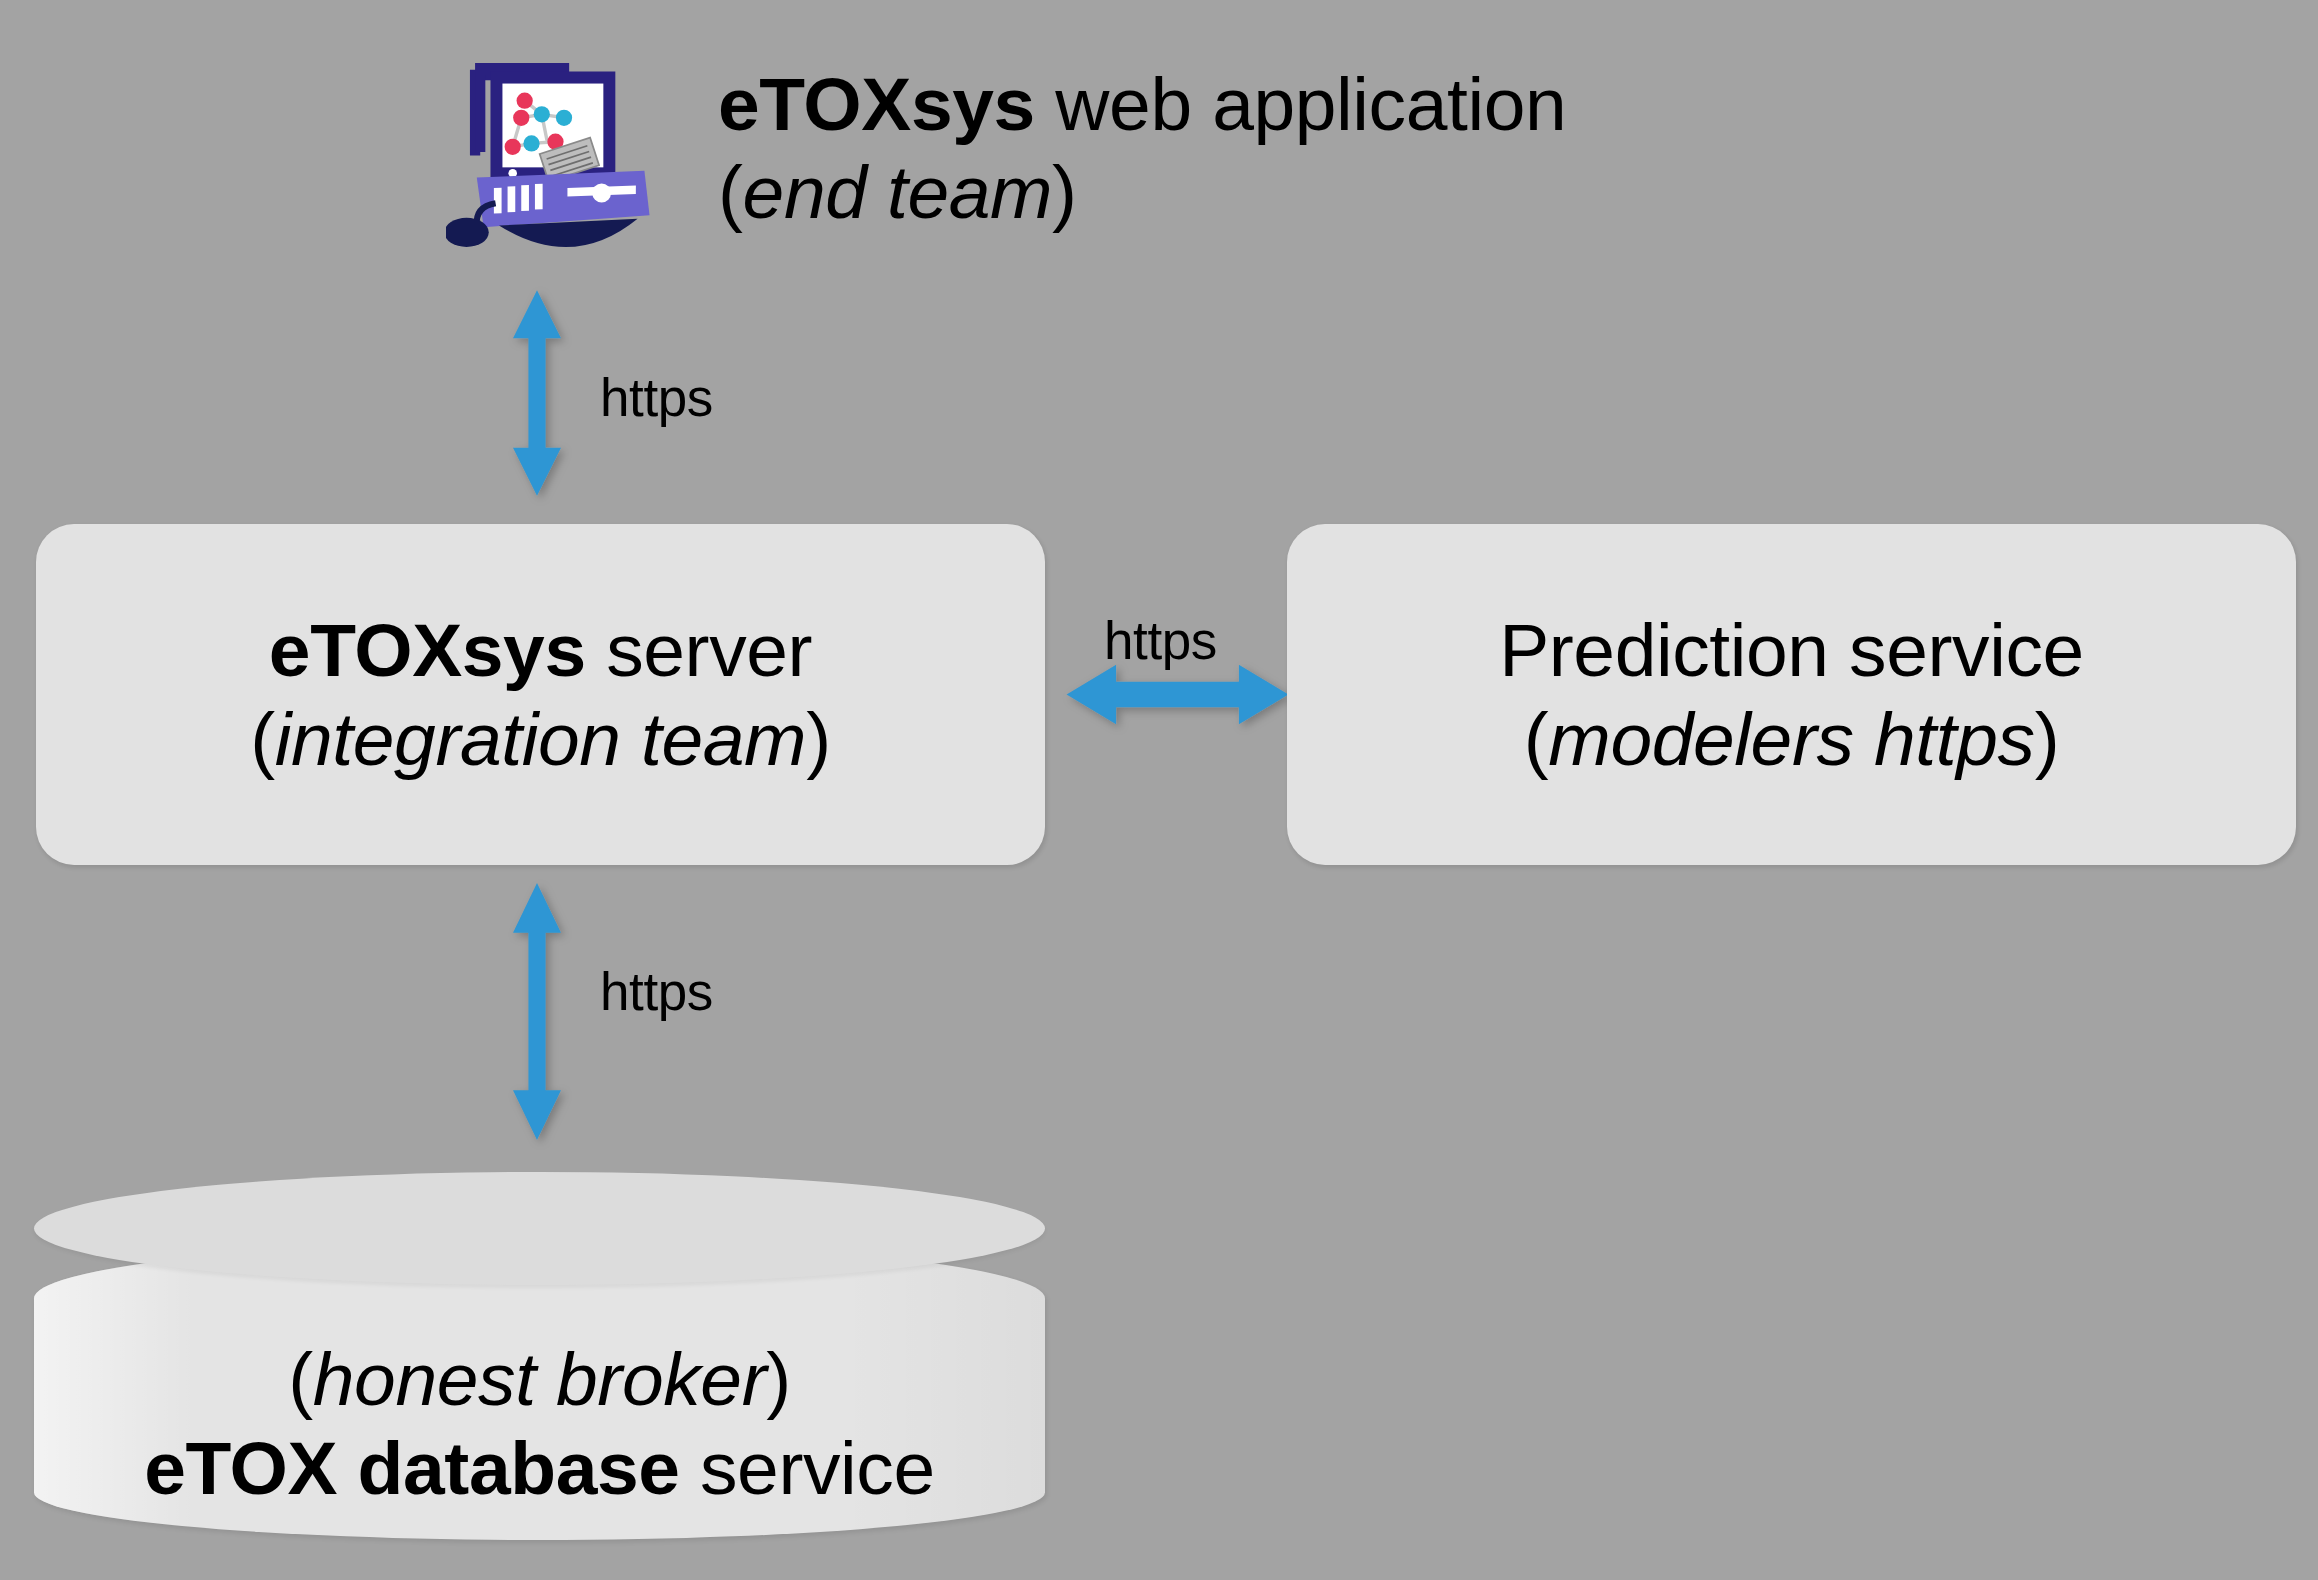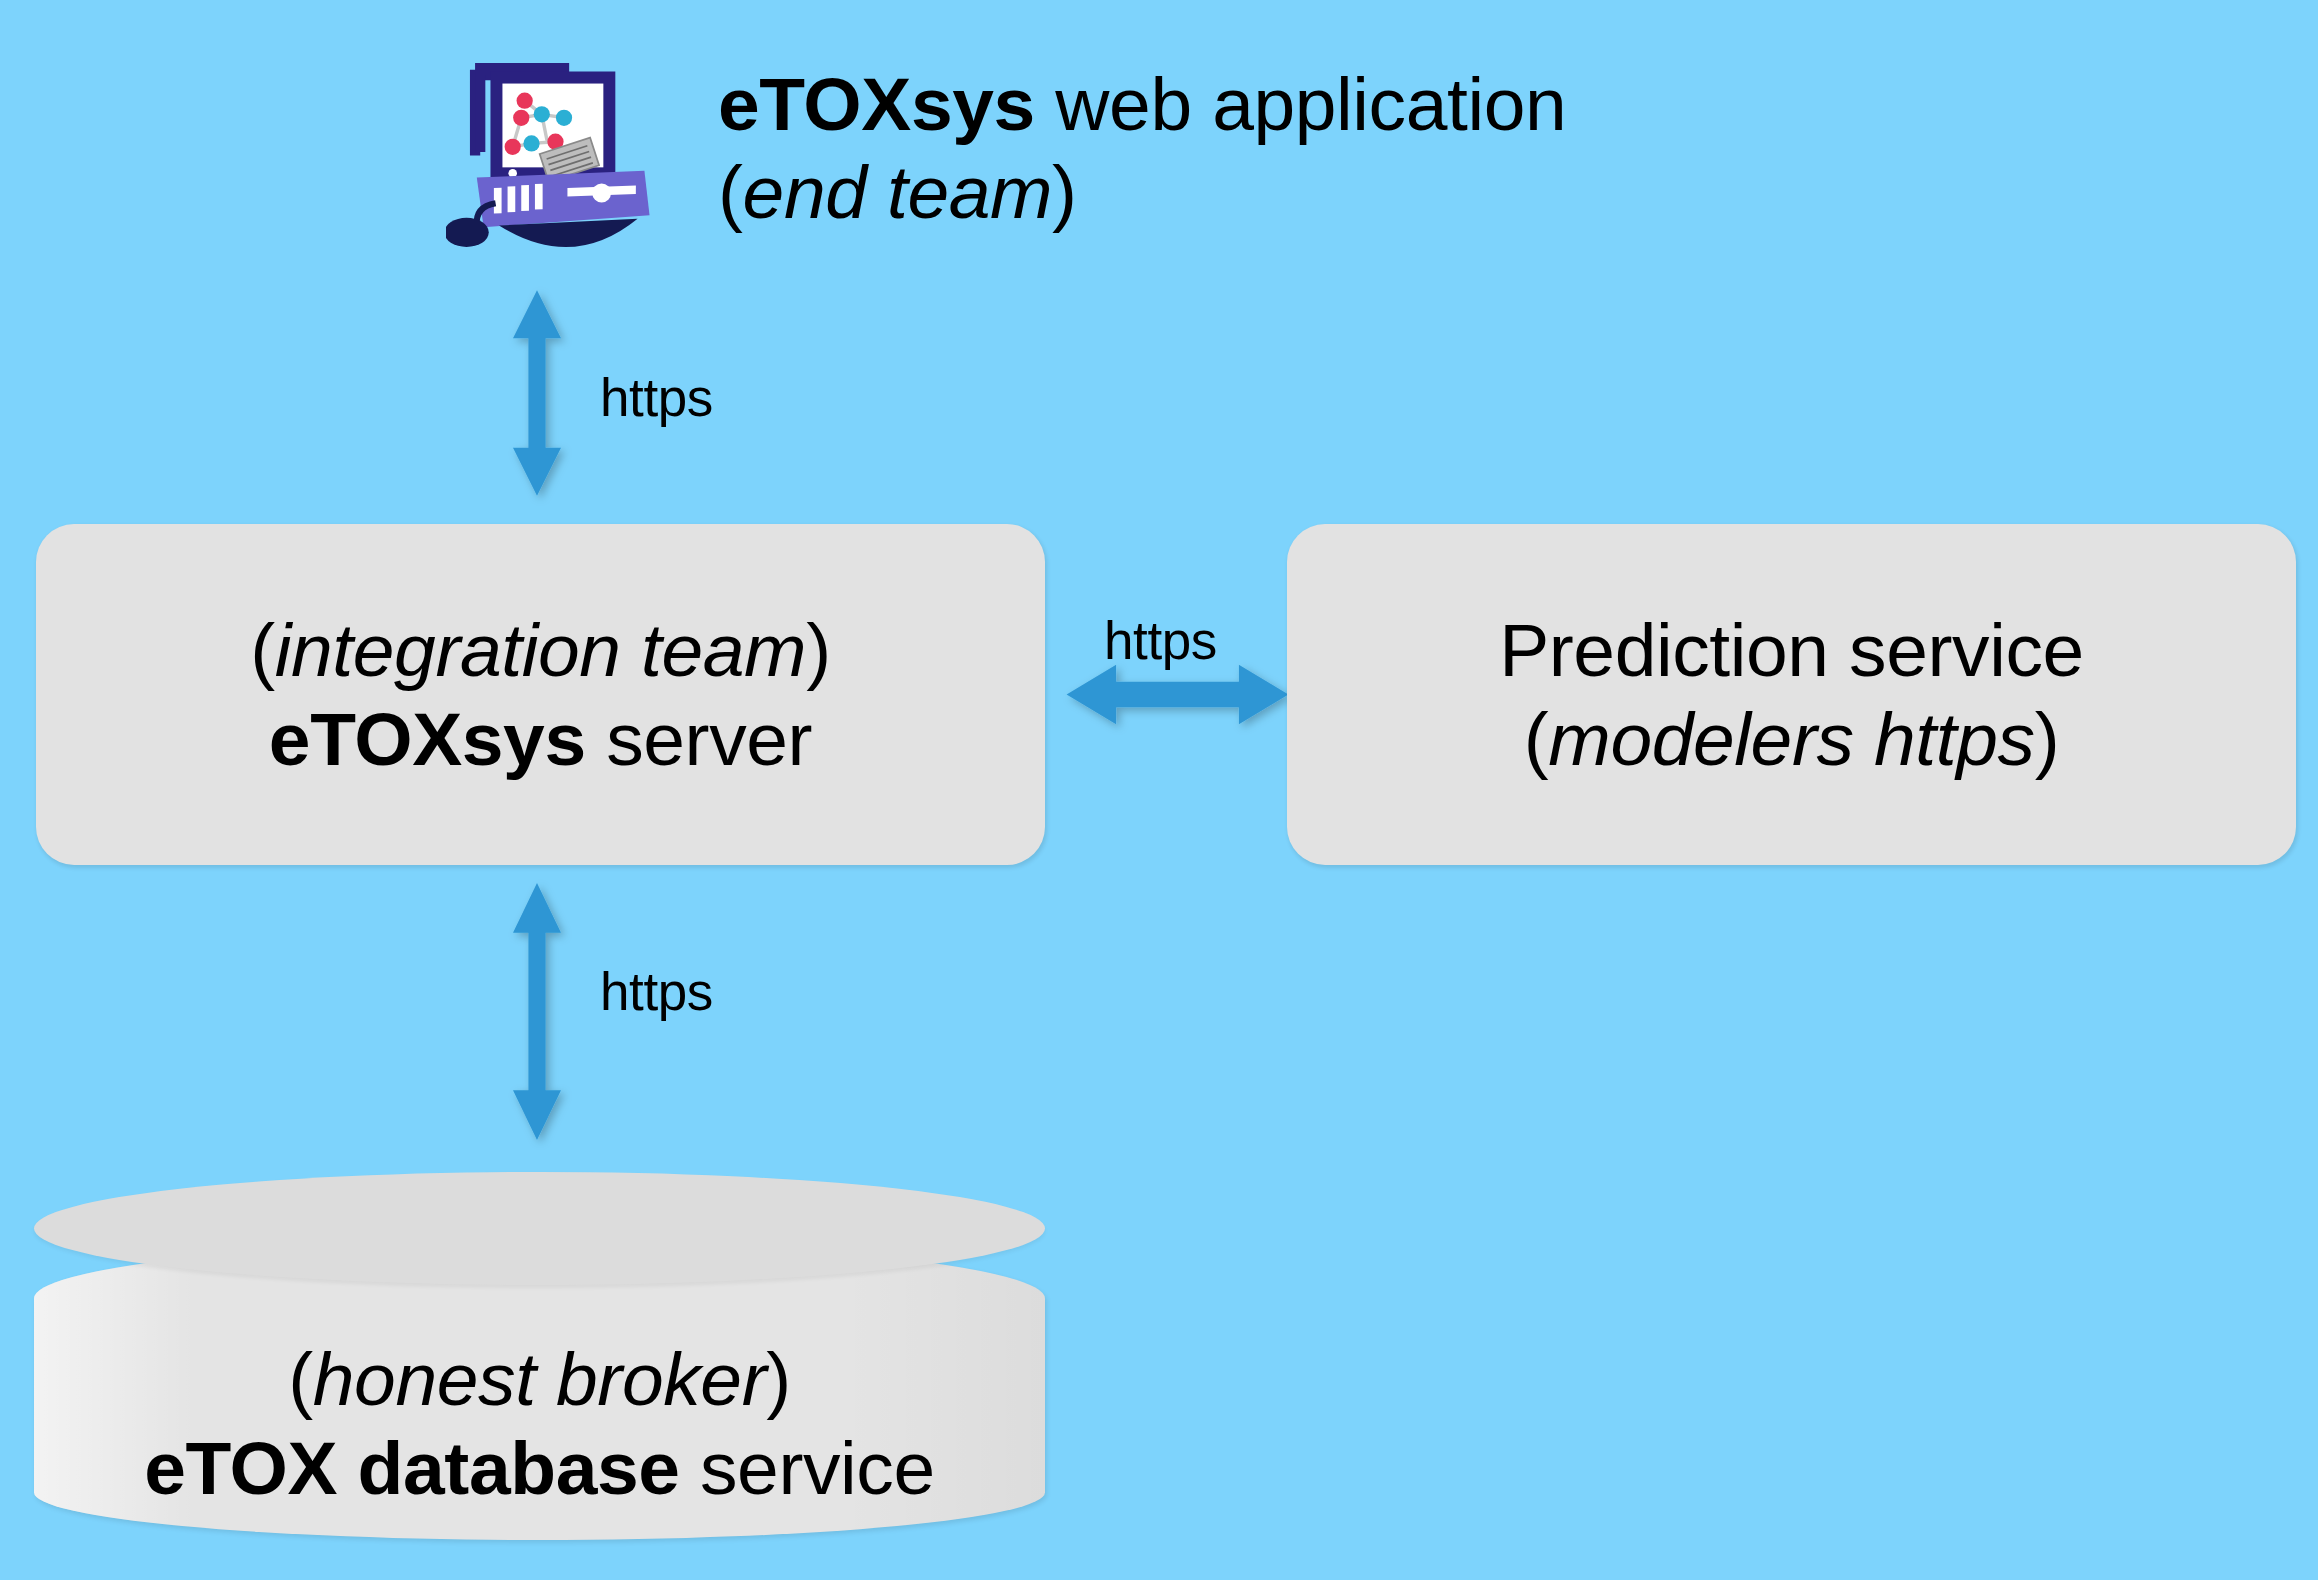--- a/index.html
+++ b/index.html
@@ -8,21 +8,21 @@
     background: #ffffff;
   }
   body {
     font-family: "Liberation Sans", sans-serif;
     color: #000000;
   }
   #canvas {
     position: relative;
     width: 2319px;
     height: 1580px;
-    background: #7dd3fc;
+    background: #a3a3a3;
     overflow: hidden;
   }
 
   
   #client-node {
     position: absolute;
     left: 446px;
     top: 51px;
     width: 1714px;
     height: 231px;
@@ -225,24 +225,24 @@
       </filter>
     </defs>
     <g filter="url(#sh1)" fill="#2E96D4">
       <path d="M35 0 L63 56 L45 56 L45 184 L63 184 L35 240 L7 184 L25 184 L25 56 L7 56 Z"></path>
     </g>
   </svg>
   <div id="label-client-server" class="arrow-label">https</div>
 
   <div id="server-box" class="proc-box">
     <span class="ln">
+      <span class="b">eTOXsys</span><span> server</span>
+    </span>
+    <span class="ln">
       <span>(</span><span class="it">integration team</span><span>)</span>
-    </span>
-    <span class="ln">
-      <span class="b">eTOXsys</span><span> server</span>
     </span>
   </div>
 
   <div id="label-server-prediction" class="arrow-label">https</div>
   <svg id="arrow-server-prediction" class="arrow-svg" width="223" height="87" viewBox="0 0 260 102">
     <defs>
       <filter id="sh2" x="-20%" y="-60%" width="150%" height="240%">
         <feDropShadow dx="4" dy="4" stdDeviation="5" flood-color="#000" flood-opacity="0.25"></feDropShadow>
       </filter>
     </defs>

